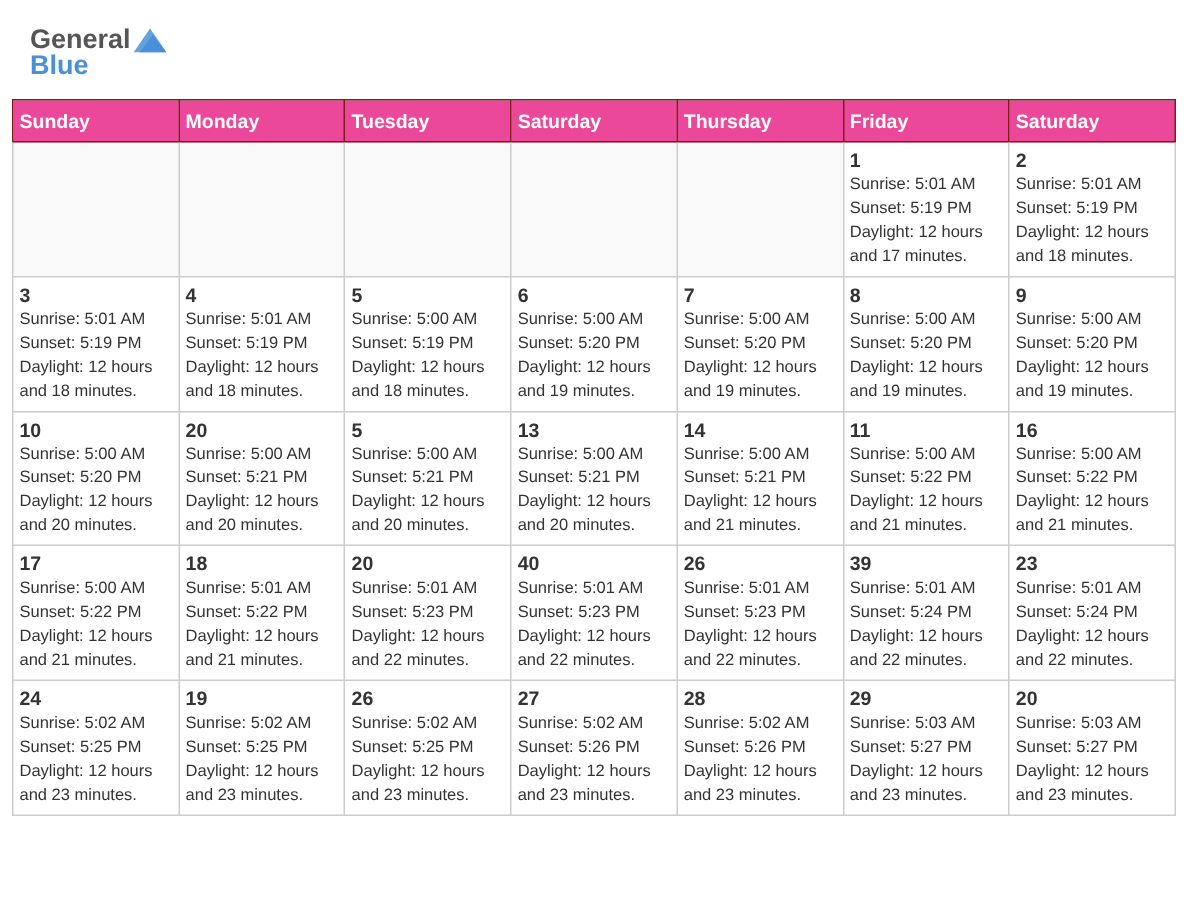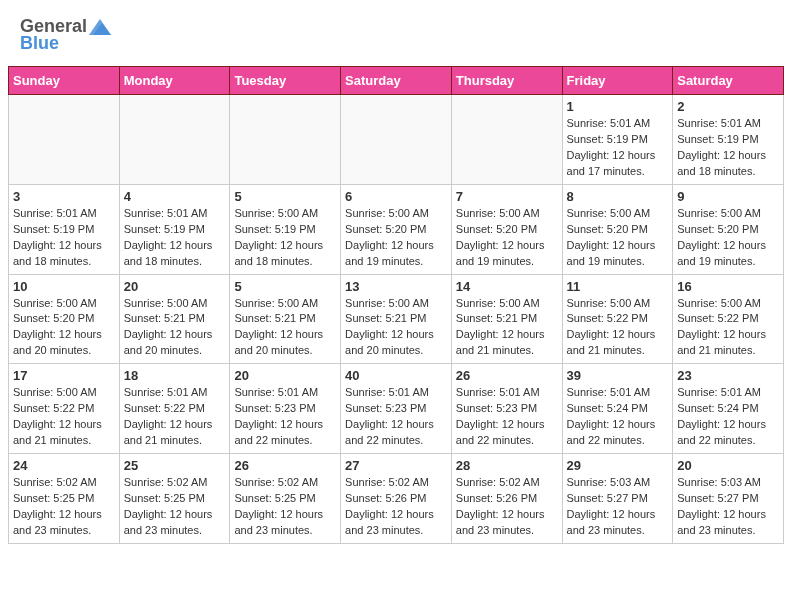--- a/index.html
+++ b/index.html
@@ -209,21 +209,21 @@
             </td>
           </tr>
           <tr>
             <td>
               <span class="day-num">24</span>
               <div class="day-info">Sunrise: 5:02 AM
 Sunset: 5:25 PM
 Daylight: 12 hours and 23 minutes.</div>
             </td>
             <td>
-              <span class="day-num">25</span>
+              <span class="day-num">19</span>
               <div class="day-info">Sunrise: 5:02 AM
 Sunset: 5:25 PM
 Daylight: 12 hours and 23 minutes.</div>
             </td>
             <td>
               <span class="day-num">26</span>
               <div class="day-info">Sunrise: 5:02 AM
 Sunset: 5:25 PM
 Daylight: 12 hours and 23 minutes.</div>
             </td>

